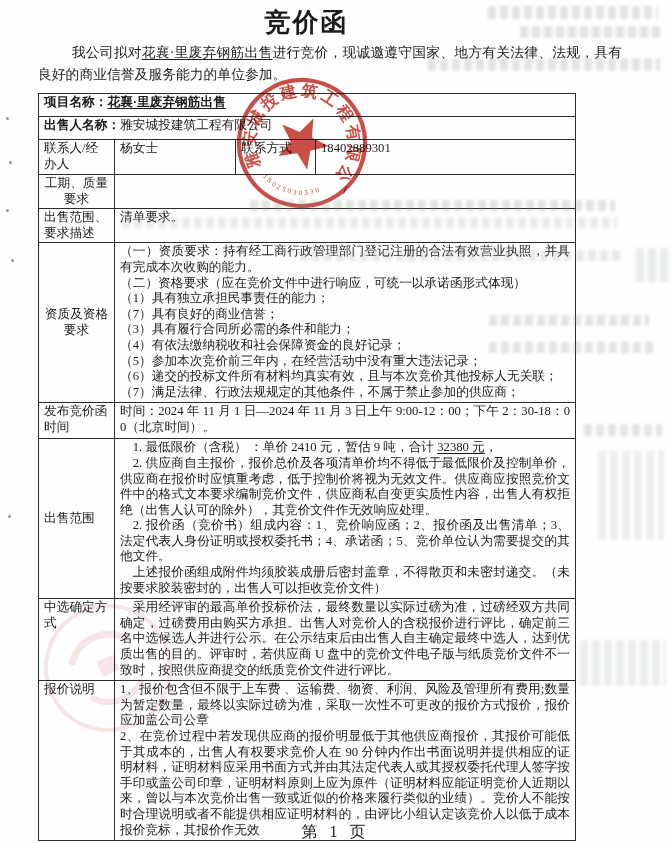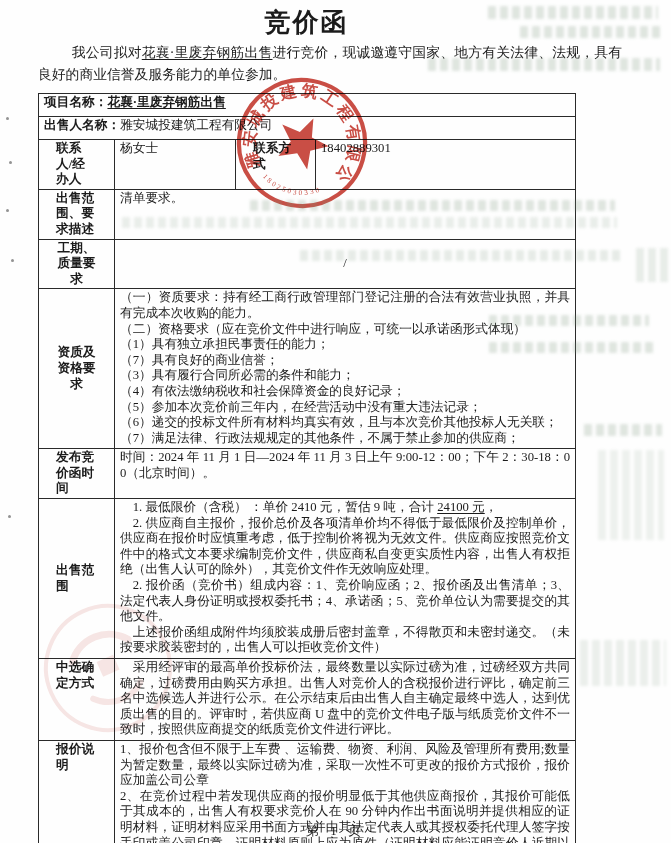--- a/index.html
+++ b/index.html
@@ -5,31 +5,31 @@
   :root { --ink:#1b1b1b; --stamp:#c43a30; --border:#2a2a2a; }
   html,body{margin:0;padding:0;}
   body{width:671px;height:843px;background:#f2f2f0;font-family:"Liberation Serif","DejaVu Serif",serif;color:var(--ink);}
   .page{position:relative;width:671px;height:843px;background:#fefefe;overflow:hidden;}
 
   .title{margin:7px 0 3px 38px;width:537px;text-align:center;font-size:26px;font-weight:bold;letter-spacing:2px;line-height:32px;}
   .intro{margin:2px 49px 7px 38px;font-size:13.8px;line-height:22px;text-align:justify;text-indent:2.45em;}
 
   table.bid{margin-left:38px;width:537px;border-collapse:collapse;table-layout:fixed;font-size:12.7px;line-height:15.6px;}
   td{border:1px solid var(--border);padding:1px 5px 2px 5px;vertical-align:top;word-break:break-all;}
-  td.lbl{font-weight:bold;padding:1px 17px;}
+  td.lbl{font-weight:normal;padding:1px 5px;}
   td.ctr{text-align:center;}
   td.vmid{vertical-align:middle;}
   td.just{text-align:justify;}
   .b{font-weight:bold;}
   u{text-underline-offset:2px;font-family:Liberation Serif, serif;}
   .pline{display:block;text-align:justify;}
   .ind .pline{text-indent:1em;}
   .ind-p{text-indent:1em;text-align:justify;}
 
-  .footer{position:absolute;left:0;top:822px;width:671px;text-align:center;font-size:13px;letter-spacing:4px;}
+  .footer{position:absolute;left:0;top:822px;width:671px;text-align:center;font-size:16px;letter-spacing:4px;}
 
   .seal{position:absolute;left:216px;top:57px;mix-blend-mode:multiply;opacity:.9;color:var(--stamp);}
   .seal-faint{position:absolute;left:28px;top:588px;color:#cf6a60;opacity:.17;filter:blur(.7px);mix-blend-mode:multiply;}
 
   .ghost{position:absolute;height:11px;background:repeating-linear-gradient(90deg,rgba(120,148,122,.55) 0 8px,rgba(120,148,122,0) 8px 12px);filter:blur(1.4px);opacity:.42;pointer-events:none;}
   .speck{position:absolute;width:3px;height:3px;border-radius:50%;background:#3a3a3a;opacity:.55;}
 </style>
 </head>
 <body>
 
@@ -53,26 +53,26 @@
     <tr>
       <td colspan="4" style="height:19px"><span class="b">出售人名称：</span><span>雅安城投建筑工程有限公司</span></td>
     </tr>
     <tr>
       <td class="lbl" style="height:32px">联系人/经办人</td>
       <td>杨女士</td>
       <td class="lbl">联系方式</td>
       <td>18402889301</td>
     </tr>
     <tr>
+      <td class="lbl ctr" style="height:30px">工期、质量要求</td>
+      <td colspan="3" class="ctr vmid">/</td>
+    </tr>
+    <tr>
       <td class="lbl" style="height:30px">出售范围、要求描述</td>
       <td colspan="3">清单要求。</td>
-    </tr>
-    <tr>
-      <td class="lbl ctr" style="height:30px">工期、质量要求</td>
-      <td colspan="3" class="ctr vmid">/</td>
     </tr>
     <tr>
       <td class="lbl ctr vmid">资质及资格要求</td>
       <td colspan="3" class="just">
             <span class="pline">（一）资质要求：持有经工商行政管理部门登记注册的合法有效营业执照，并具有完成本次收购的能力。</span>
             <span class="pline">（二）资格要求（应在竞价文件中进行响应，可统一以承诺函形式体现）</span>
             <span class="pline">（1）具有独立承担民事责任的能力；</span>
             <span class="pline">（7）具有良好的商业信誉；</span>
             <span class="pline">（3）具有履行合同所必需的条件和能力；</span>
             <span class="pline">（4）有依法缴纳税收和社会保障资金的良好记录；</span>
@@ -81,21 +81,21 @@
             <span class="pline">（7）满足法律、行政法规规定的其他条件，不属于禁止参加的供应商；</span>
           </td>
     </tr>
     <tr>
       <td class="lbl" style="height:33px">发布竞价函时间</td>
       <td colspan="3" class="just">时间：2024 年 11 月 1 日—2024 年 11 月 3 日上午 9:00-12：00；下午 2：30-18：00（北京时间）。</td>
     </tr>
     <tr>
       <td class="lbl vmid">出售范围</td>
       <td colspan="3" class="just">
-        <div class="ind-p"><span>1. 最低限价（含税） ：单价 2410 元，暂估 9 吨，合计 </span><u>24100 元</u><span>，</span></div>
+        <div class="ind-p"><span>1. 最低限价（含税） ：单价 2410 元，暂估 9 吨，合计 </span><u>32380 元</u><span>，</span></div>
         <div class="ind">
               <span class="pline">2. 供应商自主报价，报价总价及各项清单价均不得低于最低限价及控制单价，供应商在报价时应慎重考虑，低于控制价将视为无效文件。供应商应按照竞价文件中的格式文本要求编制竞价文件，供应商私自变更实质性内容，出售人有权拒绝（出售人认可的除外），其竞价文件作无效响应处理。</span>
               <span class="pline">2. 报价函（竞价书）组成内容：1、竞价响应函；2、报价函及出售清单；3、法定代表人身份证明或授权委托书；4、承诺函；5、竞价单位认为需要提交的其他文件。</span>
               <span class="pline">上述报价函组成附件均须胶装成册后密封盖章，不得散页和未密封递交。（未按要求胶装密封的，出售人可以拒收竞价文件）</span>
             </div>
       </td>
     </tr>
     <tr>
       <td class="lbl">中选确定方式</td>
       <td colspan="3" class="just ind-p">采用经评审的最高单价投标价法，最终数量以实际过磅为准，过磅经双方共同确定，过磅费用由购买方承担。出售人对竞价人的含税报价进行评比，确定前三名中选候选人并进行公示。在公示结束后由出售人自主确定最终中选人，达到优质出售的目的。评审时，若供应商 U 盘中的竞价文件电子版与纸质竞价文件不一致时，按照供应商提交的纸质竞价文件进行评比。</td>

